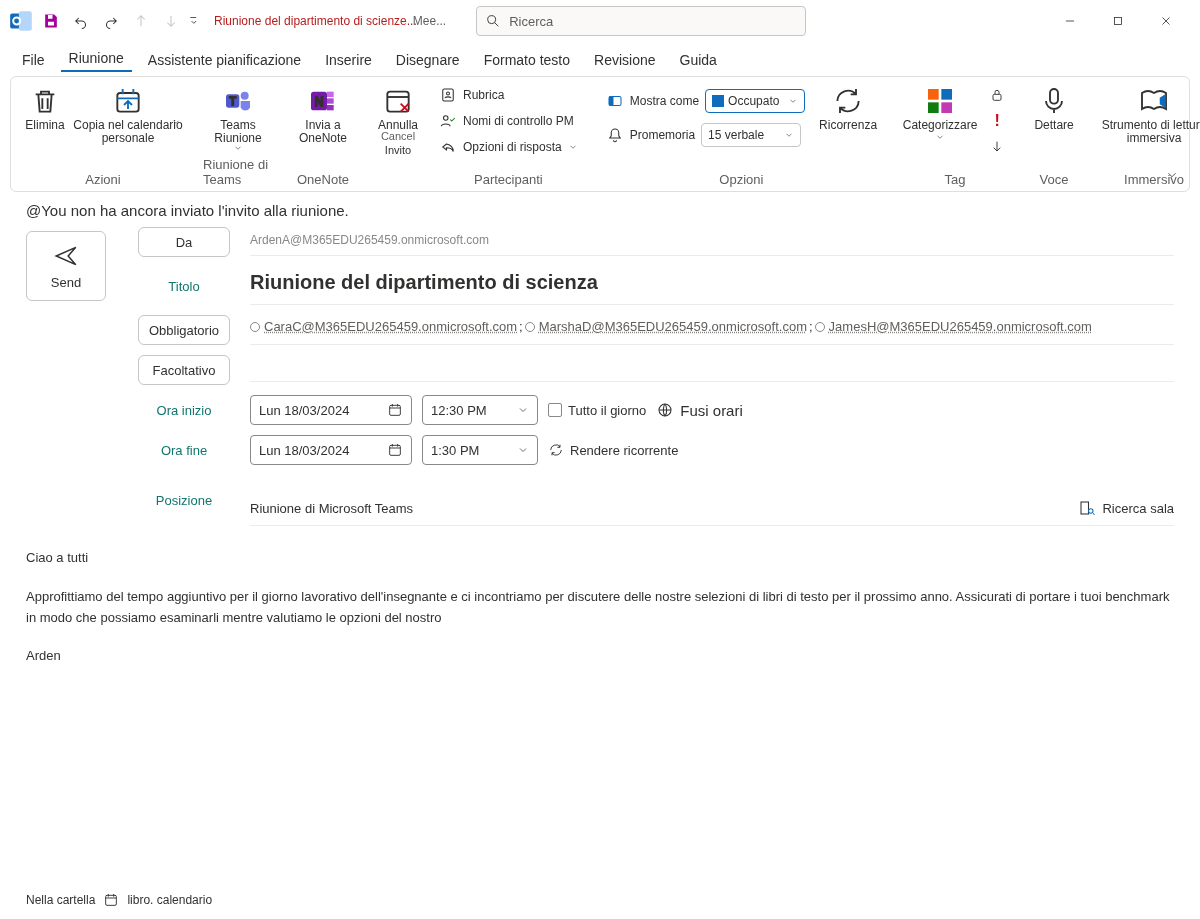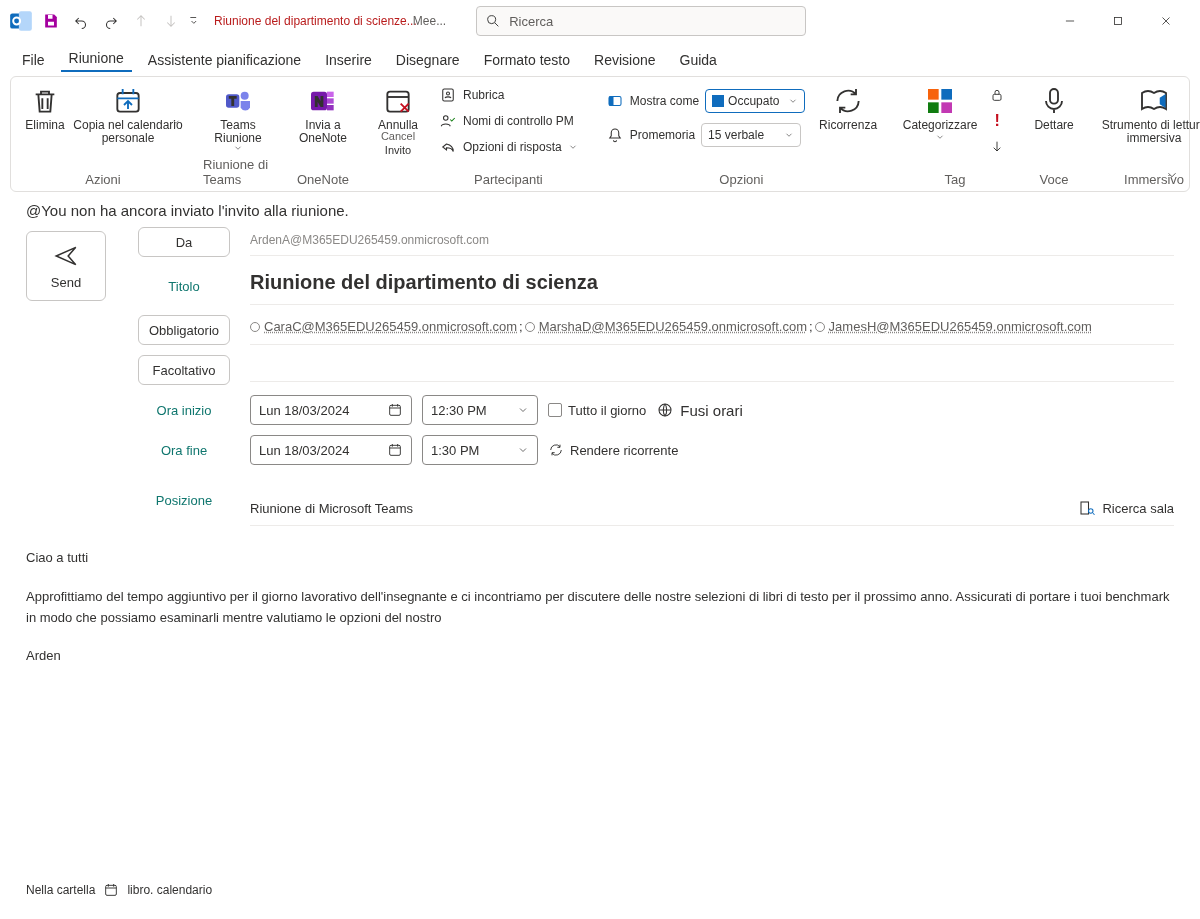--- a/index.html
+++ b/index.html
@@ -97,21 +97,21 @@
 .chk { display:flex; align-items:center; gap:6px; font-size:13px;}
 .chk .box { width:14px; height:14px; border:1px solid #8a8886; border-radius:2px;}
 .linkish { display:flex; align-items:center; gap:6px; font-size:15px; color:#323130;}
 .location-row { display:flex; align-items:center; border-bottom:1px solid #edebe9; padding-bottom:8px;margin-top:24px;}
 .location-row .loc-val { flex:1; font-size:13px; color:#323130; }
 .roomfinder { display:flex; align-items:center; gap:6px; font-size:13px; }
 
 .bodytext { margin: 22px 26px 0 26px; font-size: 13px; line-height: 1.6; }
 .bodytext p { margin-bottom: 18px; }
 
-.statusbar { position:absolute; left:0; right:0; bottom:14px; height:30px; display:flex; align-items:center; padding:0 26px; gap:8px; font-size:12px; color:#323130;}
+.statusbar { position:absolute; left:0; right:0; bottom:4px; height:30px; display:flex; align-items:center; padding:0 26px; gap:8px; font-size:12px; color:#323130;}
 svg { stroke: #323130; stroke-width:1.4; fill:none; }
 </style>
 </head>
 <body>
 
 <div class="titlebar">
   <div class="tb-left">
     <div class="outlook-ico">
       <svg viewBox="0 0 24 24">
           <rect x="2" y="5" width="12" height="14" rx="2" fill="#0f6cbd" stroke="none"></rect>

